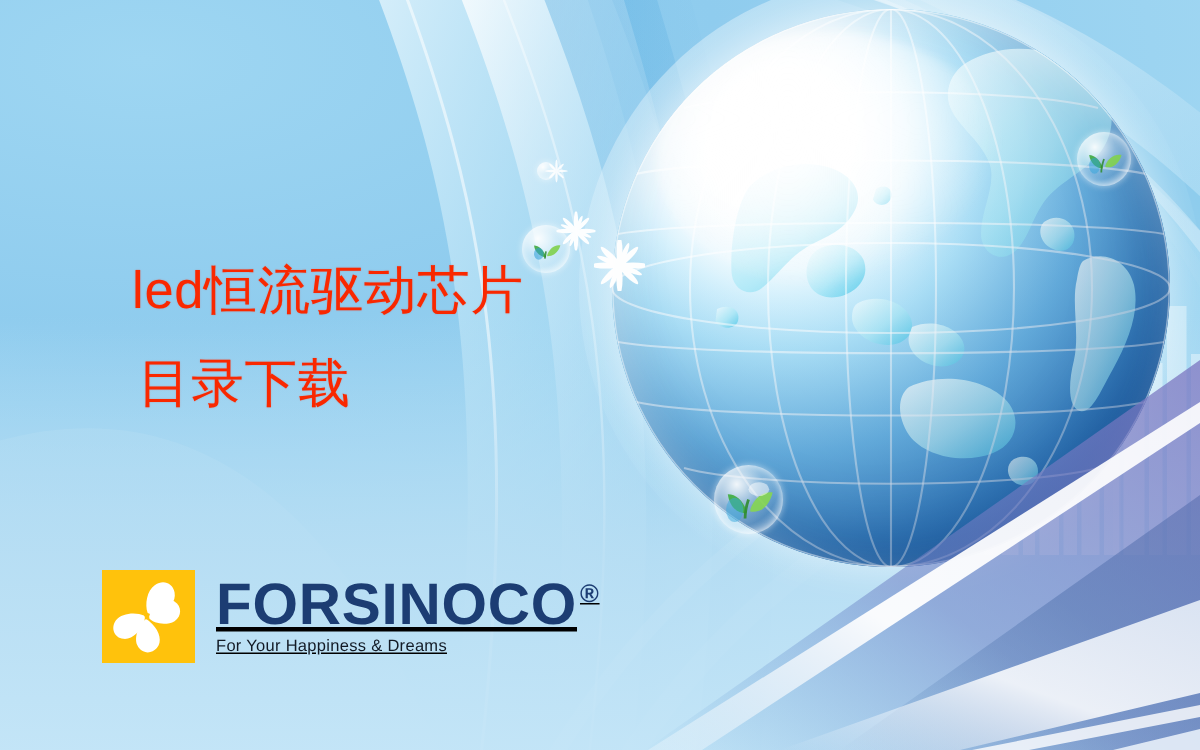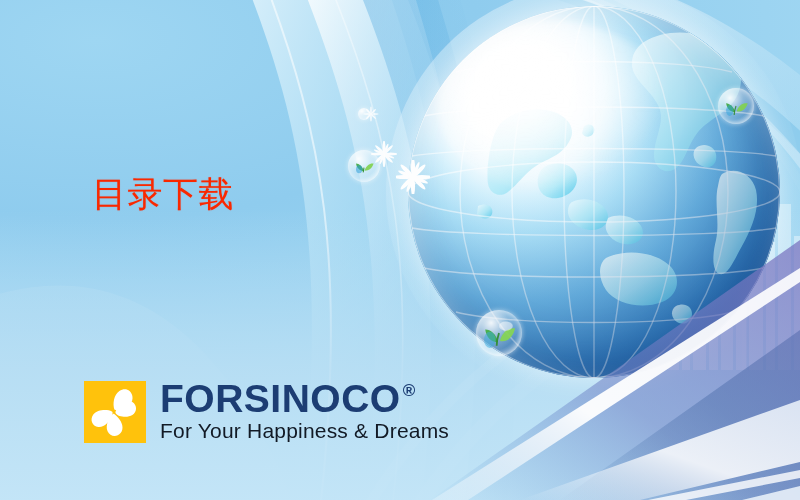--- a/index.html
+++ b/index.html
@@ -83,22 +83,22 @@
     line-height:62px;
     letter-spacing:.5px;
     white-space:nowrap;
     text-shadow:0 0 1px rgba(249,40,0,.35);
   }
   .headline .line2{display:block;margin-left:4px;}
 
   
   .logo{
     position:absolute;
-    left:84px;top:380px;
-    display:flex;align-items:center;
+    left:68px;top:380px;
+    display:flex;align-items:center;text-decoration:underline;
   }
   .logo-mark{
     width:62px;height:62px;
     background:#FFC20C;
     flex:0 0 auto;
     position:relative;
   }
   .logo-mark svg{position:absolute;inset:0;width:100%;height:100%;}
   .logo-text{margin-left:14px;}
   .logo-word{
@@ -106,21 +106,21 @@
     font-weight:bold;
     color:#1C3D73;
     letter-spacing:.5px;
     line-height:.96;
     white-space:nowrap;
     display:flex;
     align-items:flex-start;
   }
   .logo-word .reg{font-size:17px;margin-left:2px;margin-top:3px;}
   .logo-tag{
-    font-size:21px;
+    font-size:11px;
     color:#121A25;
     letter-spacing:.2px;
     margin-top:2px;
     white-space:nowrap;
   }
 </style>
 </head>
 <body>
 
 <div class="stage">
@@ -411,20 +411,21 @@
       <g>
         <path d="M19,26 C17,21 13,17 9,17 C10,23 14,27 19,27 Z" fill="#3FA83F" opacity=".9"></path>
         <path d="M21,25 C23,19 28,16 33,17 C31,24 26,27 21,26 Z" fill="#82D24E" opacity=".9"></path>
         <path d="M18,30 C18,26 19,23 20,20" stroke="#2E8B2E" stroke-width="1.3" fill="none" opacity=".85"></path>
         <ellipse cx="13" cy="25" rx="4" ry="6" fill="#2FA3DB" opacity=".5"></ellipse>
       </g>
     </svg>
   </div>
 
   <div class="headline">
+    <span>led恒流驱动芯片</span>
     <span class="line2">目录下载</span>
   </div>
 
   <div class="logo">
     <div class="logo-mark">
       <svg viewBox="0 0 100 100" xmlns="http://www.w3.org/2000/svg">
         <g fill="#FFFFFF">
 
           <path d="M49,46 C46,37 48,22 57,16 C66,10 76,14 78,24 C80,34 72,43 62,46 C57,47.5 51,48 49,46 Z"></path>
           <path d="M51,52 C55,58 70,60 78,55 C86,50 86,39 78,34 C70,29 60,34 54,43 C51.5,47 50,50 51,52 Z"></path>

